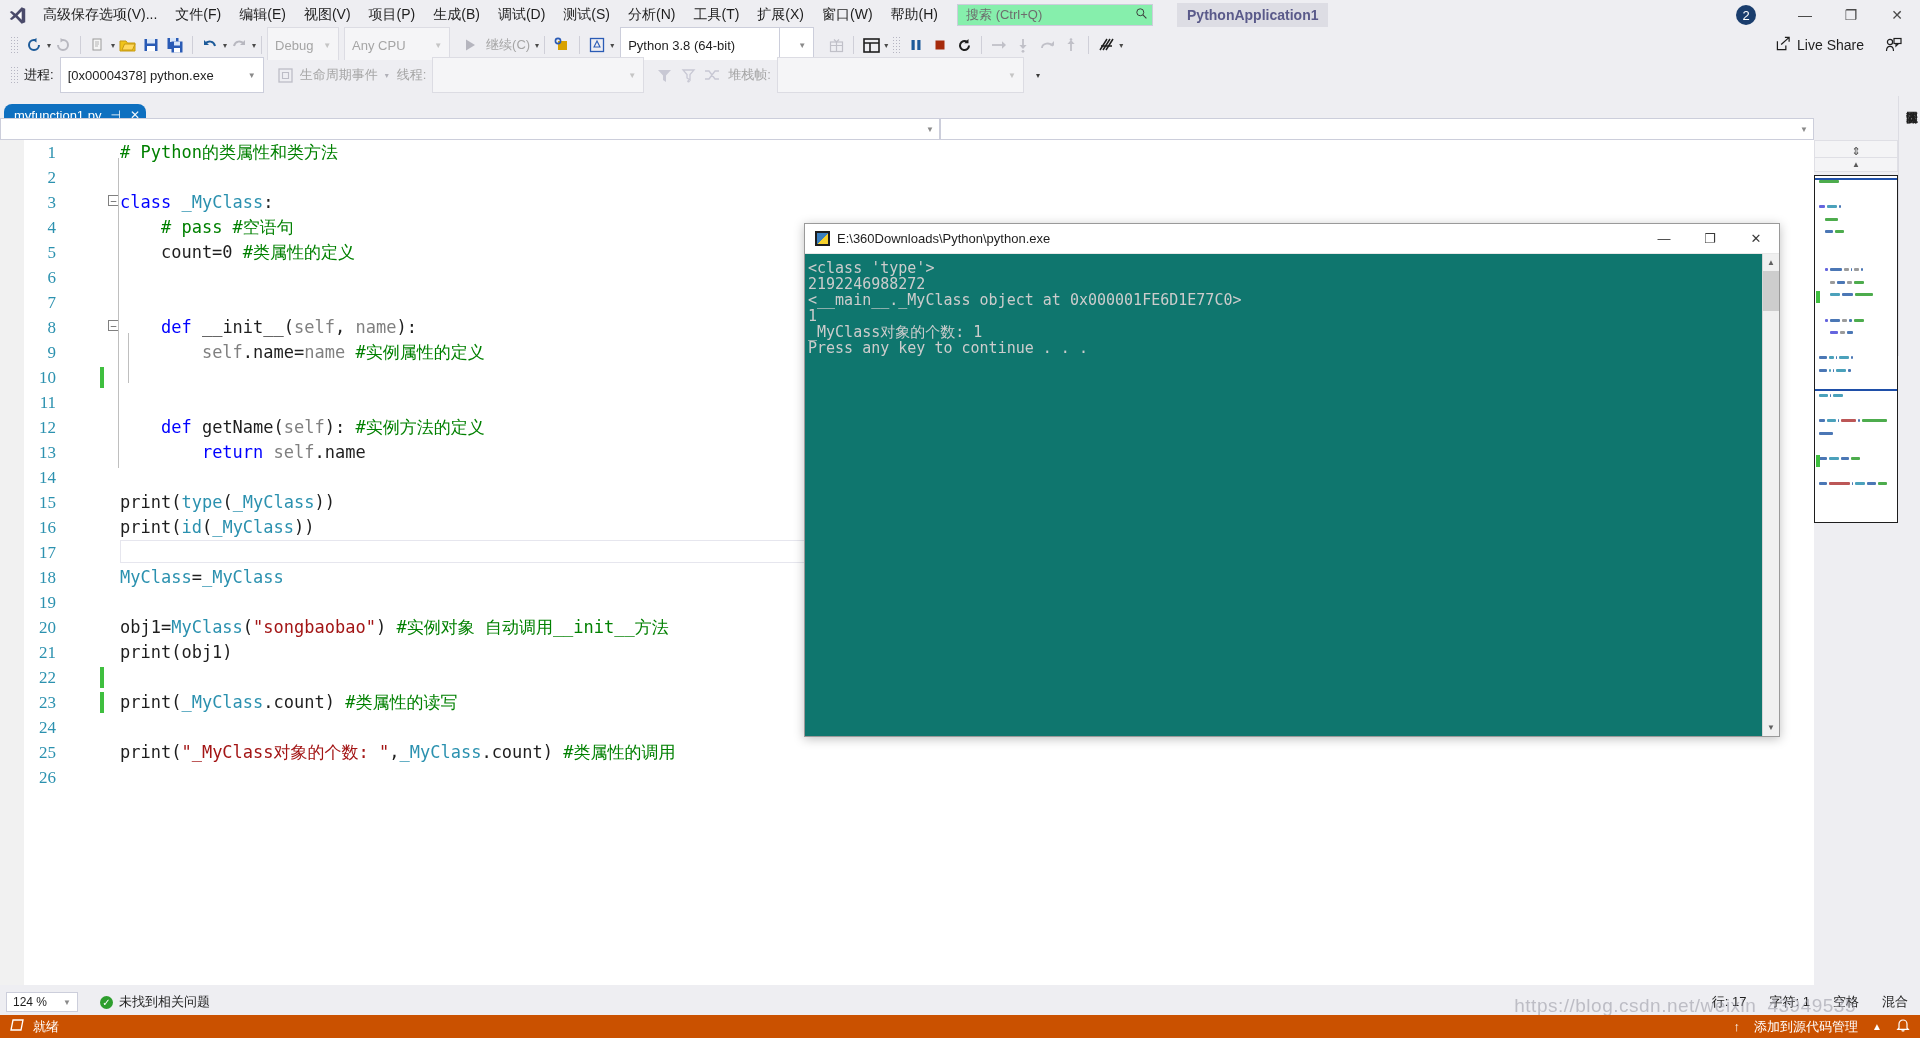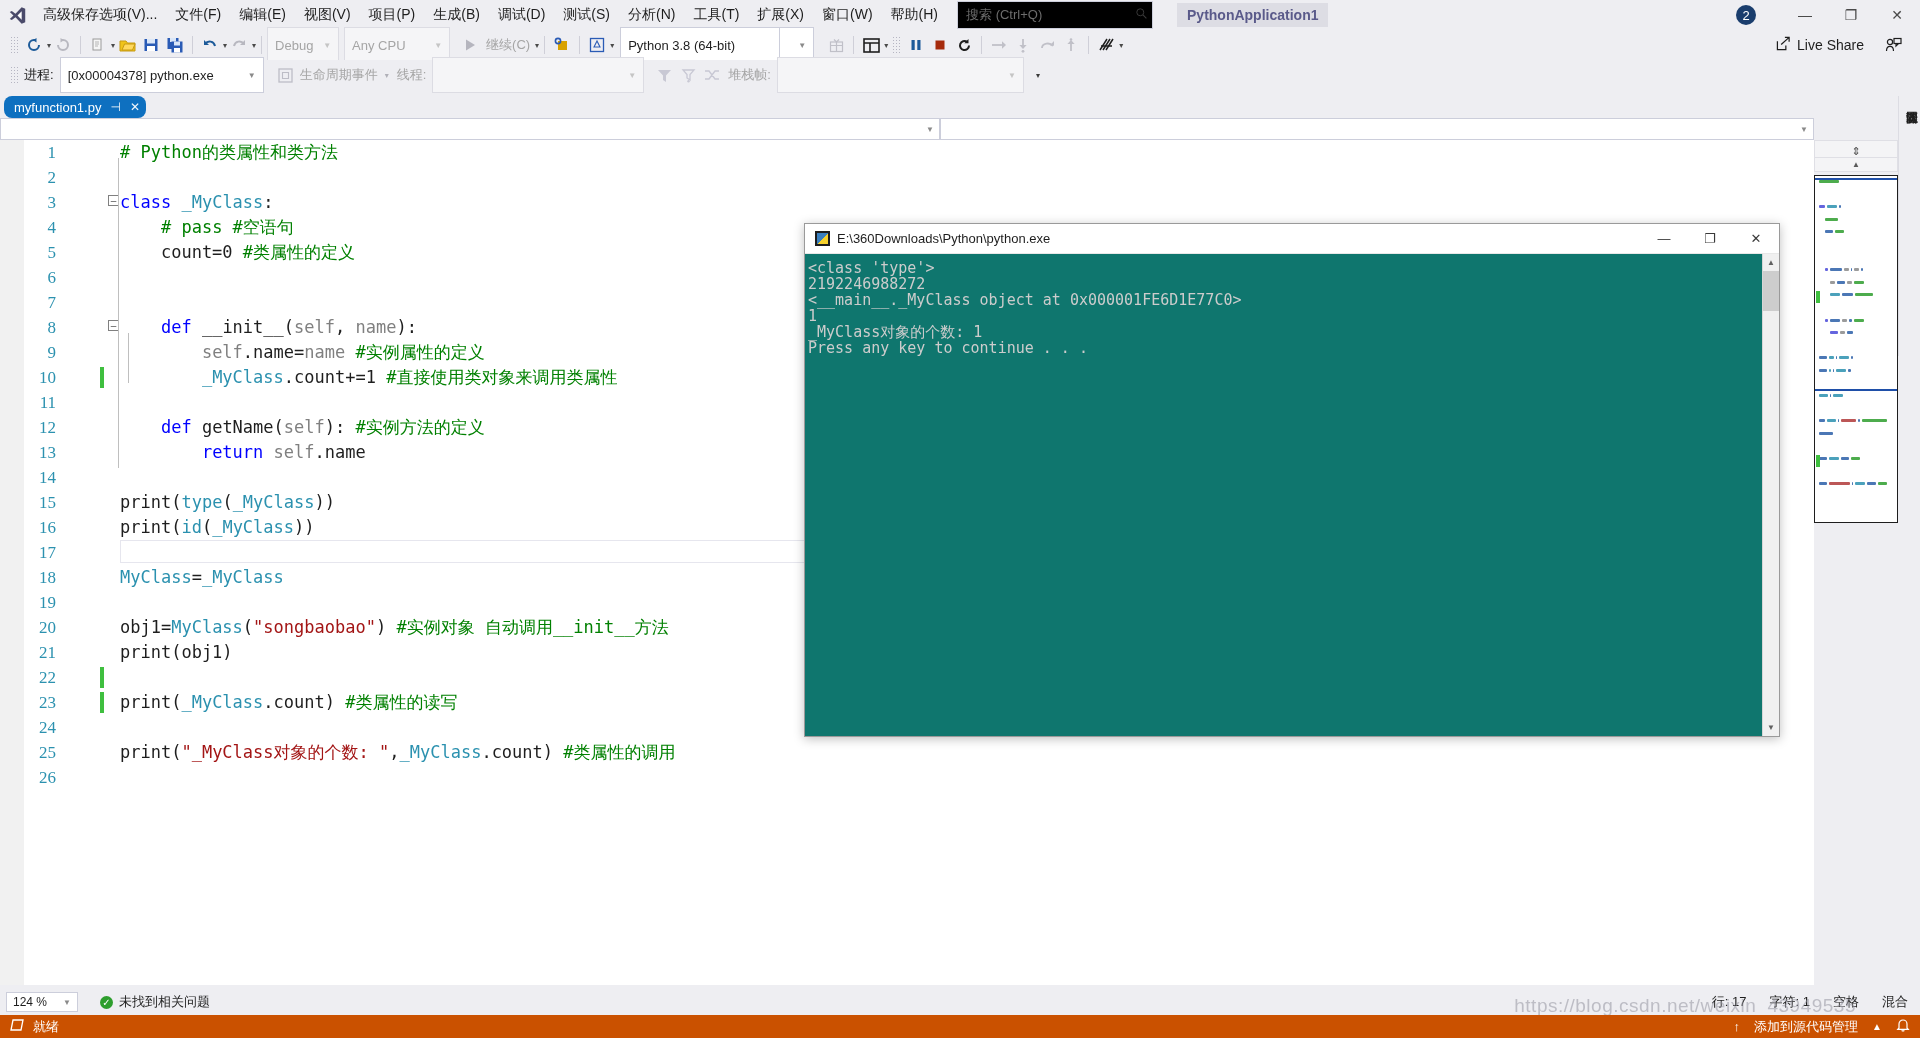--- a/index.html
+++ b/index.html
@@ -8,21 +8,21 @@
     font-family:"Liberation Sans", sans-serif;
     background:#eeeef2; color:#1e1e1e;
   }
   #app { position:relative; width:1920px; height:1038px; background:#eeeef2; }
 
   
   .menubar { position:absolute; left:0; top:0; width:1920px; height:30px;
              background:#eeeef2; display:flex; align-items:center; }
   .vs-logo { width:34px; height:30px; display:flex; align-items:center; justify-content:center; }
   .menu-item { font-size:14px; color:#1e1e1e; padding:4px 9px; white-space:nowrap; cursor:default; }
-  .search-box { margin-left:10px; width:196px; height:28px; background:#000000;
+  .search-box { margin-left:10px; width:196px; height:22px; background:#86efac;
                 border:1px solid #cccedb; display:flex; align-items:center;
                 padding:0 4px 0 8px; }
   .search-box .ph { font-size:13px; color:#6d6d6d; flex:1; white-space:nowrap; }
   .proj-chip { margin-left:24px; background:#dddde4; color:#5a5a8a; font-size:14px;
                font-weight:bold; padding:4px 10px; white-space:nowrap; }
   .win-right { position:absolute; right:0; top:0; height:30px; display:flex; align-items:center; }
   .notif-badge { width:20px; height:20px; border-radius:50%; background:#1a3d6d; color:#fff;
                  font-size:13px; display:flex; align-items:center; justify-content:center;
                  margin-right:26px; }
   .wbtn { width:46px; height:30px; display:flex; align-items:center; justify-content:center;
@@ -50,21 +50,21 @@
                 align-items:center; font-size:14px; color:#1e1e1e; gap:6px; }
 
   
   .toolbar2 { position:absolute; left:0; top:60px; width:1920px; height:30px;
               background:#eeeef2; display:flex; align-items:center; padding-left:6px; }
   .lbl { font-size:13px; color:#1e1e1e; margin:0 6px 0 2px; white-space:nowrap; }
   .lbl.dim { color:#a5a5a5; }
 
   
   .tabrow { position:absolute; left:0; top:96px; width:1920px; height:22px; background:#eeeef2; }
-  .tab { position:absolute; left:4px; top:0; height:22px; background:#0e70c0; color:#fff;
+  .tab { position:absolute; left:4px; top:8px; height:22px; background:#0e70c0; color:#fff;
          display:flex; align-items:center; padding:0 6px 0 10px; font-size:13px; gap:9px;border-radius:8px; }
   .tab .pin, .tab .x { font-size:12px; opacity:.95; }
   .tabrow-right { position:absolute; right:4px; top:4px; font-size:9px; color:#4a4a4a; }
 
   
   .navbar { position:absolute; left:0; top:118px; width:1814px; height:22px;
             background:#eeeef2; display:flex; }
   .navsel { height:22px; border:1px solid #cccedb; background:#fff; position:relative; }
   .navsel .cc { position:absolute; right:5px; top:6px; font-size:8px; color:#8a8a8a; }
 
@@ -465,21 +465,21 @@
     <div class="code-area" id="code-area">
         <div class="ln"><span class="gut">1</span><span class="code"><span class="cm"># Python的类属性和类方法</span></span></div>
         <div class="ln"><span class="gut">2</span><span class="code"></span></div>
         <div class="ln"><span class="gut">3</span><span class="fold">–</span><span class="code"><span class="kw">class</span> <span class="kw2">_MyClass</span><span class="pl">:</span></span></div>
         <div class="ln"><span class="gut">4</span><span class="code">    <span class="cm"># pass #空语句</span></span></div>
         <div class="ln"><span class="gut">5</span><span class="code">    count=0 <span class="cm">#类属性的定义</span></span></div>
         <div class="ln"><span class="gut">6</span><span class="code"></span></div>
         <div class="ln"><span class="gut">7</span><span class="code"></span></div>
         <div class="ln"><span class="gut">8</span><span class="fold">–</span><span class="code">    <span class="kw">def</span> __init__(<span class="pm">self</span>, <span class="pm">name</span>):</span></div>
         <div class="ln"><span class="gut">9</span><span class="code">        <span class="pm">self</span>.name=<span class="pm">name</span> <span class="cm">#实例属性的定义</span></span></div>
-        <div class="ln"><span class="gut">10</span><span class="chgbar"></span><span class="code">        <span class="kw2">_MyClass</span>.count+=1 <span class="cm">#直接使用类对象来调用类属性</span></span></div>
+        <div class="ln"><span class="gut">10</span><span class="chgbar"></span></div>
         <div class="ln"><span class="gut">11</span><span class="code"></span></div>
         <div class="ln"><span class="gut">12</span><span class="code">    <span class="kw">def</span> getName(<span class="pm">self</span>): <span class="cm">#实例方法的定义</span></span></div>
         <div class="ln"><span class="gut">13</span><span class="code">        <span class="kw">return</span> <span class="pm">self</span>.name</span></div>
         <div class="ln"><span class="gut">14</span><span class="code"></span></div>
         <div class="ln"><span class="gut">15</span><span class="code">print(<span class="kw2">type</span>(<span class="kw2">_MyClass</span>))</span></div>
         <div class="ln"><span class="gut">16</span><span class="code">print(<span class="kw2">id</span>(<span class="kw2">_MyClass</span>))</span></div>
         <div class="ln"><span class="gut">17</span><span class="code"></span><span class="cursor-line"></span></div>
         <div class="ln"><span class="gut">18</span><span class="code"><span class="kw2">MyClass</span>=<span class="kw2">_MyClass</span></span></div>
         <div class="ln"><span class="gut">19</span><span class="code"></span></div>
         <div class="ln"><span class="gut">20</span><span class="code">obj1=<span class="kw2">MyClass</span>(<span class="st">"songbaobao"</span>) <span class="cm">#实例对象 自动调用__init__方法</span></span></div>

